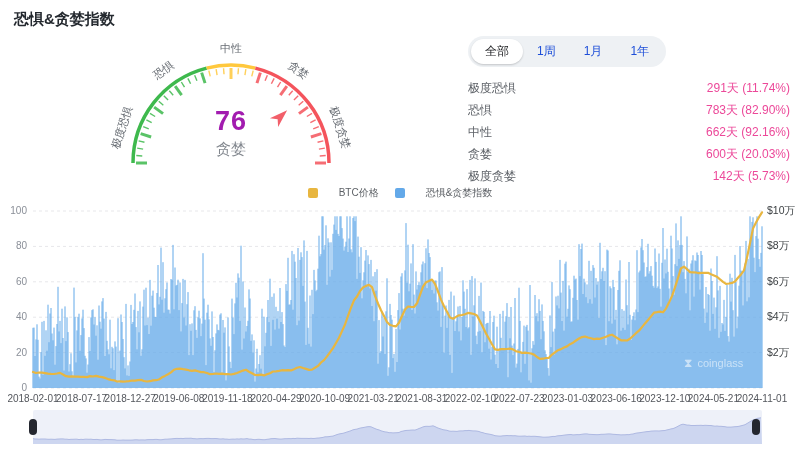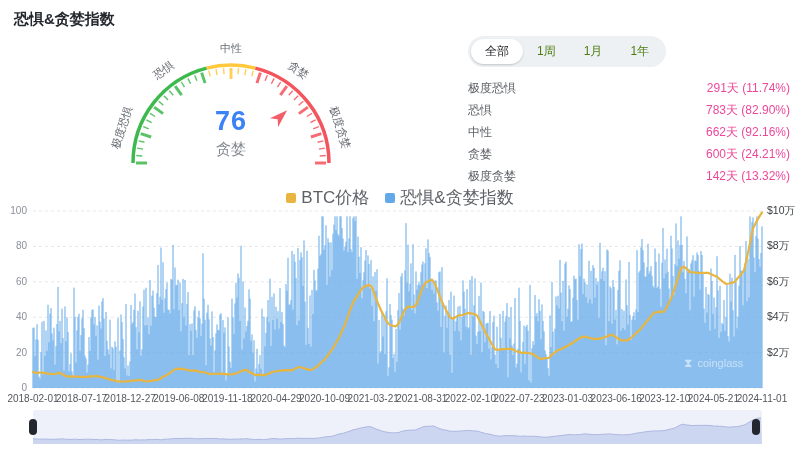--- a/index.html
+++ b/index.html
@@ -2,37 +2,37 @@
 <html><head>
 <meta charset="utf-8">
 <style>
   html,body{margin:0;padding:0;background:#fff;}
   .app{position:relative;width:800px;height:460px;background:#fff;overflow:hidden;
        font-family:"Liberation Sans","DejaVu Sans",sans-serif;}
   .page-title{position:absolute;left:14px;top:10px;font-size:15px;font-weight:bold;color:#24292f;}
   
   .gauge-wrap{position:absolute;left:95px;top:28px;width:280px;height:152px;}
   .gauge-value{position:absolute;left:171px;top:106px;width:120px;text-align:center;
-               font-size:27px;font-weight:bold;color:#3b82f6;letter-spacing:1px;}
+               font-size:27px;font-weight:bold;color:#a21caf;letter-spacing:1px;}
   .gauge-sub{position:absolute;left:171px;top:140px;width:120px;text-align:center;
              font-size:15px;color:#82878e;}
   
   .side-panel{position:absolute;left:468px;top:36px;width:322px;}
   .tabs{display:inline-flex;background:#eef1f4;border-radius:16px;padding:3px;align-items:center;}
-  .tab{font-size:12px;color:#4d7c0f;padding:4px 14px;border-radius:13px;cursor:pointer;white-space:nowrap;}
+  .tab{font-size:12px;color:#1d4ed8;padding:4px 14px;border-radius:13px;cursor:pointer;white-space:nowrap;}
   .tab.selected{background:#fff;color:#202124;font-weight:500;box-shadow:0 1px 2px rgba(0,0,0,.18);}
   .stats{margin-top:10px;}
   .stat-row{display:flex;justify-content:space-between;align-items:center;height:22px;}
   .stat-label{font-size:12px;color:#5e6268;}
   .stat-value{font-size:12px;color:#ec4899;}
   
   .legend{position:absolute;left:0;top:186px;width:800px;display:flex;justify-content:center;gap:16px;}
   .legend-item{display:flex;align-items:center;gap:5px;cursor:pointer;}
   .legend-swatch{width:10px;height:10px;border-radius:2px;}
-  .legend-label{font-size:17px;color:#5d6166;}
+  .legend-label{font-size:10px;color:#5d6166;margin-left:16px;}
   
   .chart-svg{position:absolute;left:0;top:200px;}
   
   .brush{position:absolute;left:33px;top:410px;width:729px;height:34px;background:#eef1f9;border-radius:2px;}
   .brush-handle{position:absolute;width:8px;height:16px;background:#23262f;border-radius:4px;top:9px;cursor:ew-resize;}
   .brush-handle.left{left:-4px;}
   .brush-handle.right{right:2px;}
   
   .watermark{position:absolute;left:684px;top:357px;display:flex;align-items:center;gap:5px;
              color:rgba(255,255,255,.55);font-size:11px;pointer-events:none;}
@@ -117,25 +117,25 @@
         <div class="stat-row">
           <span class="stat-label">恐惧</span>
           <span class="stat-value">783天 (82.90%)</span>
         </div>
         <div class="stat-row">
           <span class="stat-label">中性</span>
           <span class="stat-value">662天 (92.16%)</span>
         </div>
         <div class="stat-row">
           <span class="stat-label">贪婪</span>
-          <span class="stat-value">600天 (24.21%)</span>
+          <span class="stat-value">600天 (20.03%)</span>
         </div>
         <div class="stat-row">
           <span class="stat-label">极度贪婪</span>
-          <span class="stat-value">142天 (13.32%)</span>
+          <span class="stat-value">142天 (5.73%)</span>
         </div>
       </div>
   </div>
 
   <div class="legend" id="legend">
       <div class="legend-item">
         <span class="legend-swatch" style="background: rgb(232, 182, 64);"></span>
         <span class="legend-label">BTC价格</span>
       </div>
       <div class="legend-item">

